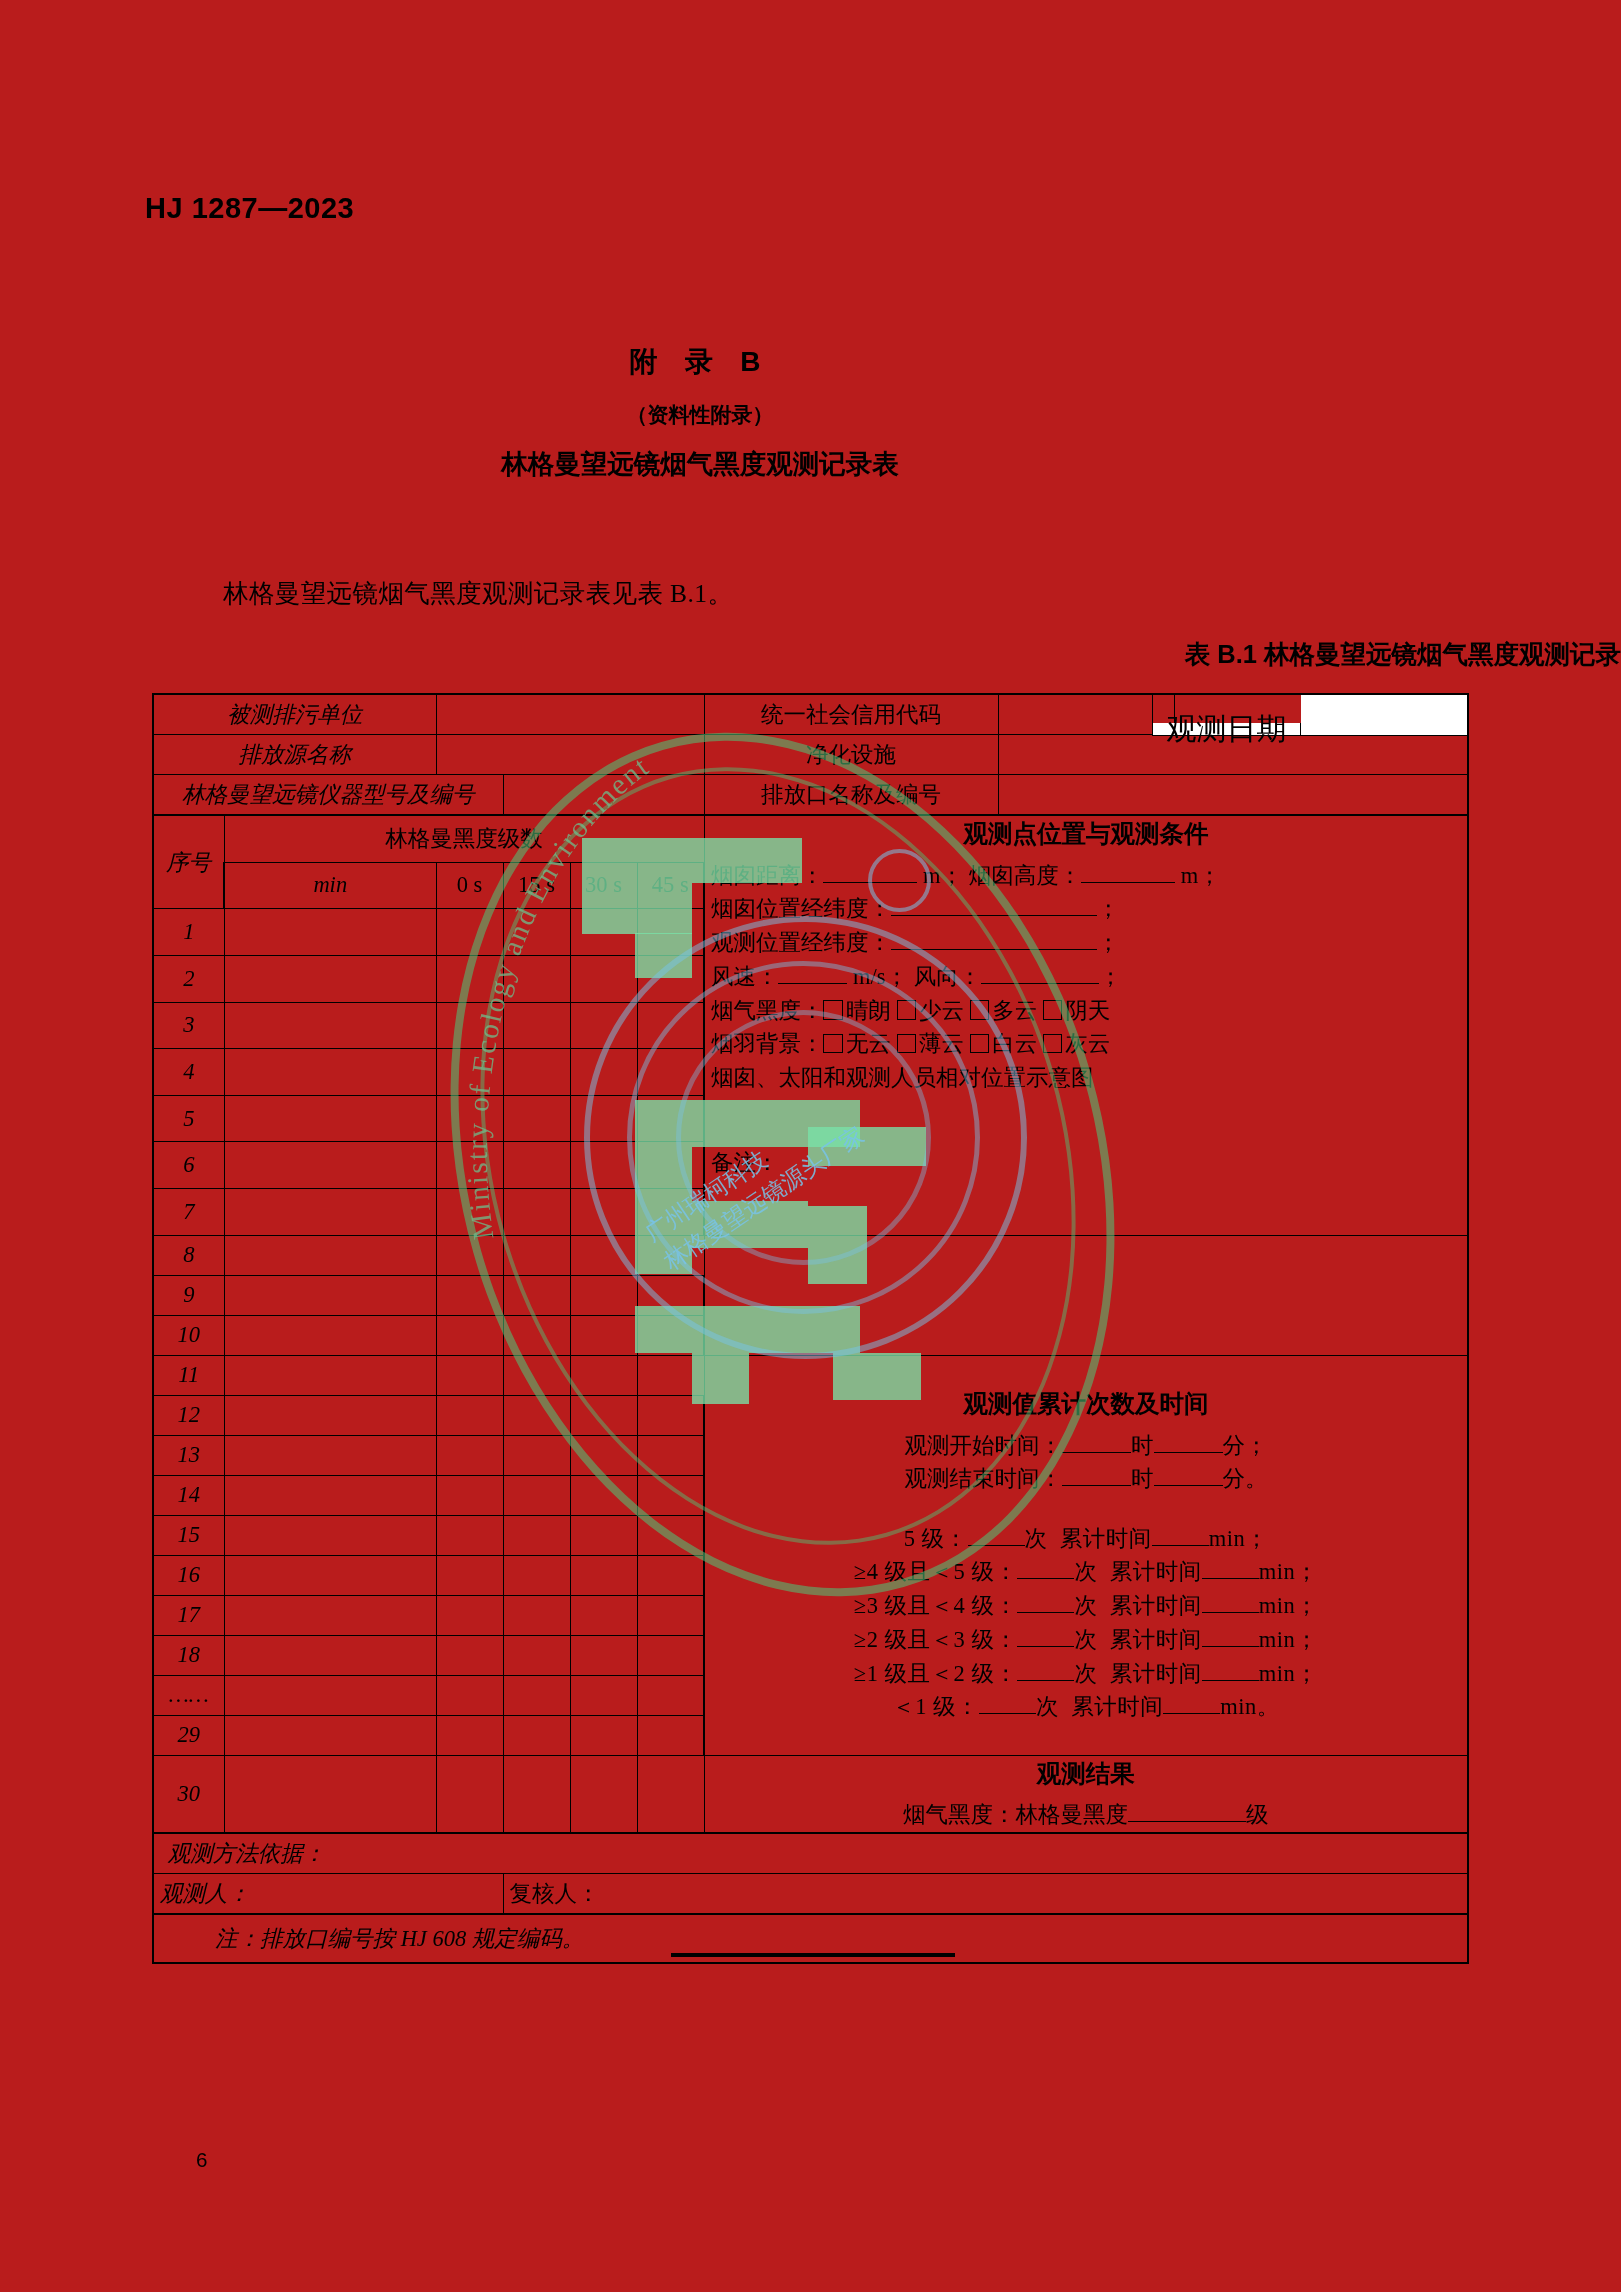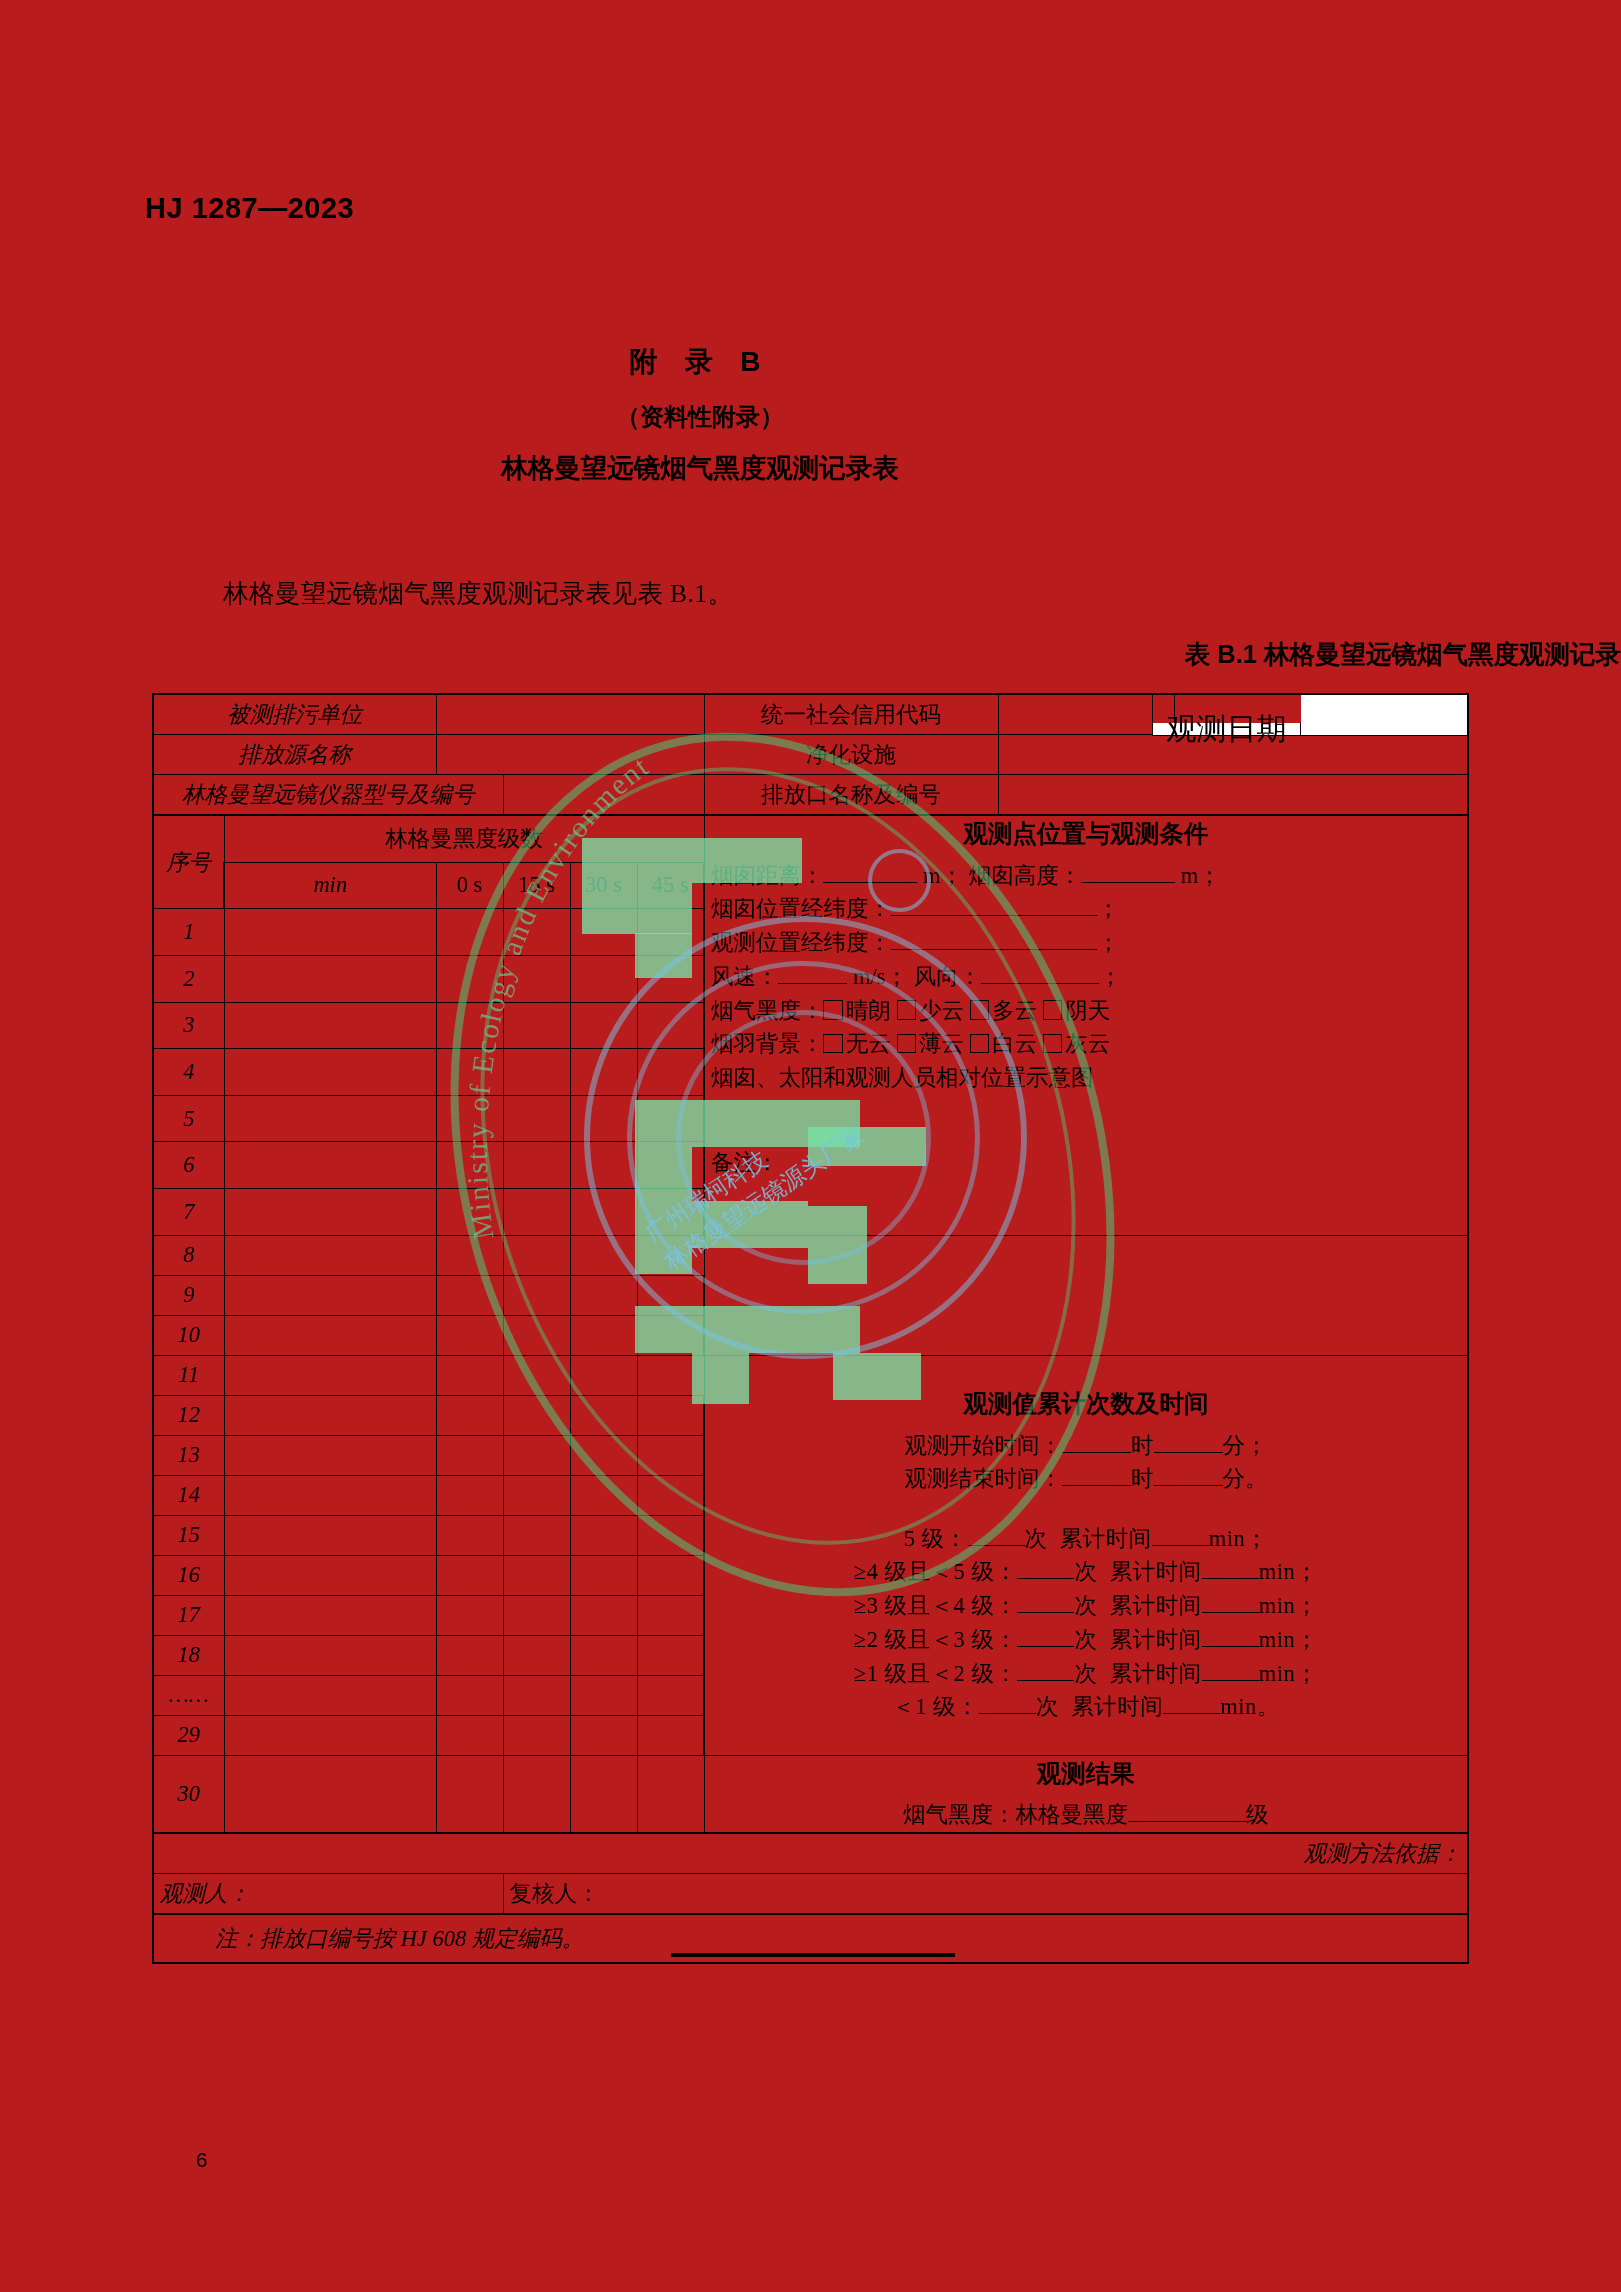--- a/index.html
+++ b/index.html
@@ -40,21 +40,21 @@
   }
   .annex-label {
     font-family: "Liberation Sans", "DejaVu Sans", sans-serif;
     font-size: 28px;
     font-weight: bold;
     letter-spacing: 9.8px;
     margin-bottom: 19.6px;
   }
   .annex-kind {
     font-family: "Liberation Sans", "DejaVu Sans", sans-serif;
-    font-size: 24px;
+    font-size: 21px;
     font-weight: bold;
     margin-bottom: 17.6px;
   }
   .annex-title {
     font-family: "Liberation Sans", "DejaVu Sans", sans-serif;
     font-size: 26.5px;
     font-weight: bold;
   }
 
   
@@ -580,21 +580,21 @@
       <td class="thick-bottom"></td>
       <td class="panel thick-bottom" colspan="4">
         <div class="panel-title">观测结果</div>
         <div class="result-line">
           <span>烟气黑度：林格曼黑度</span><span class="u-m"></span><span>级</span>
         </div>
       </td>
     </tr>
 
     <tr class="meth-row">
-      <td colspan="11" style="text-align:right; padding-left:13.7px;">观测方法依据：</td>
+      <td colspan="11" style="text-align:left; padding-left:13.7px;">观测方法依据：</td>
     </tr>
 
     <tr>
       <td class="people-cell" colspan="4" style="text-align:left;">观测人：</td>
       <td colspan="7" style="text-align:left; padding-left:5.9px;margin-top:42px;">复核人：</td>
     </tr>
 
     <tr class="note-row">
       <td class="thick-top thick-bottom" colspan="11">注：排放口编号按 HJ 608 规定编码。</td>
     </tr>

